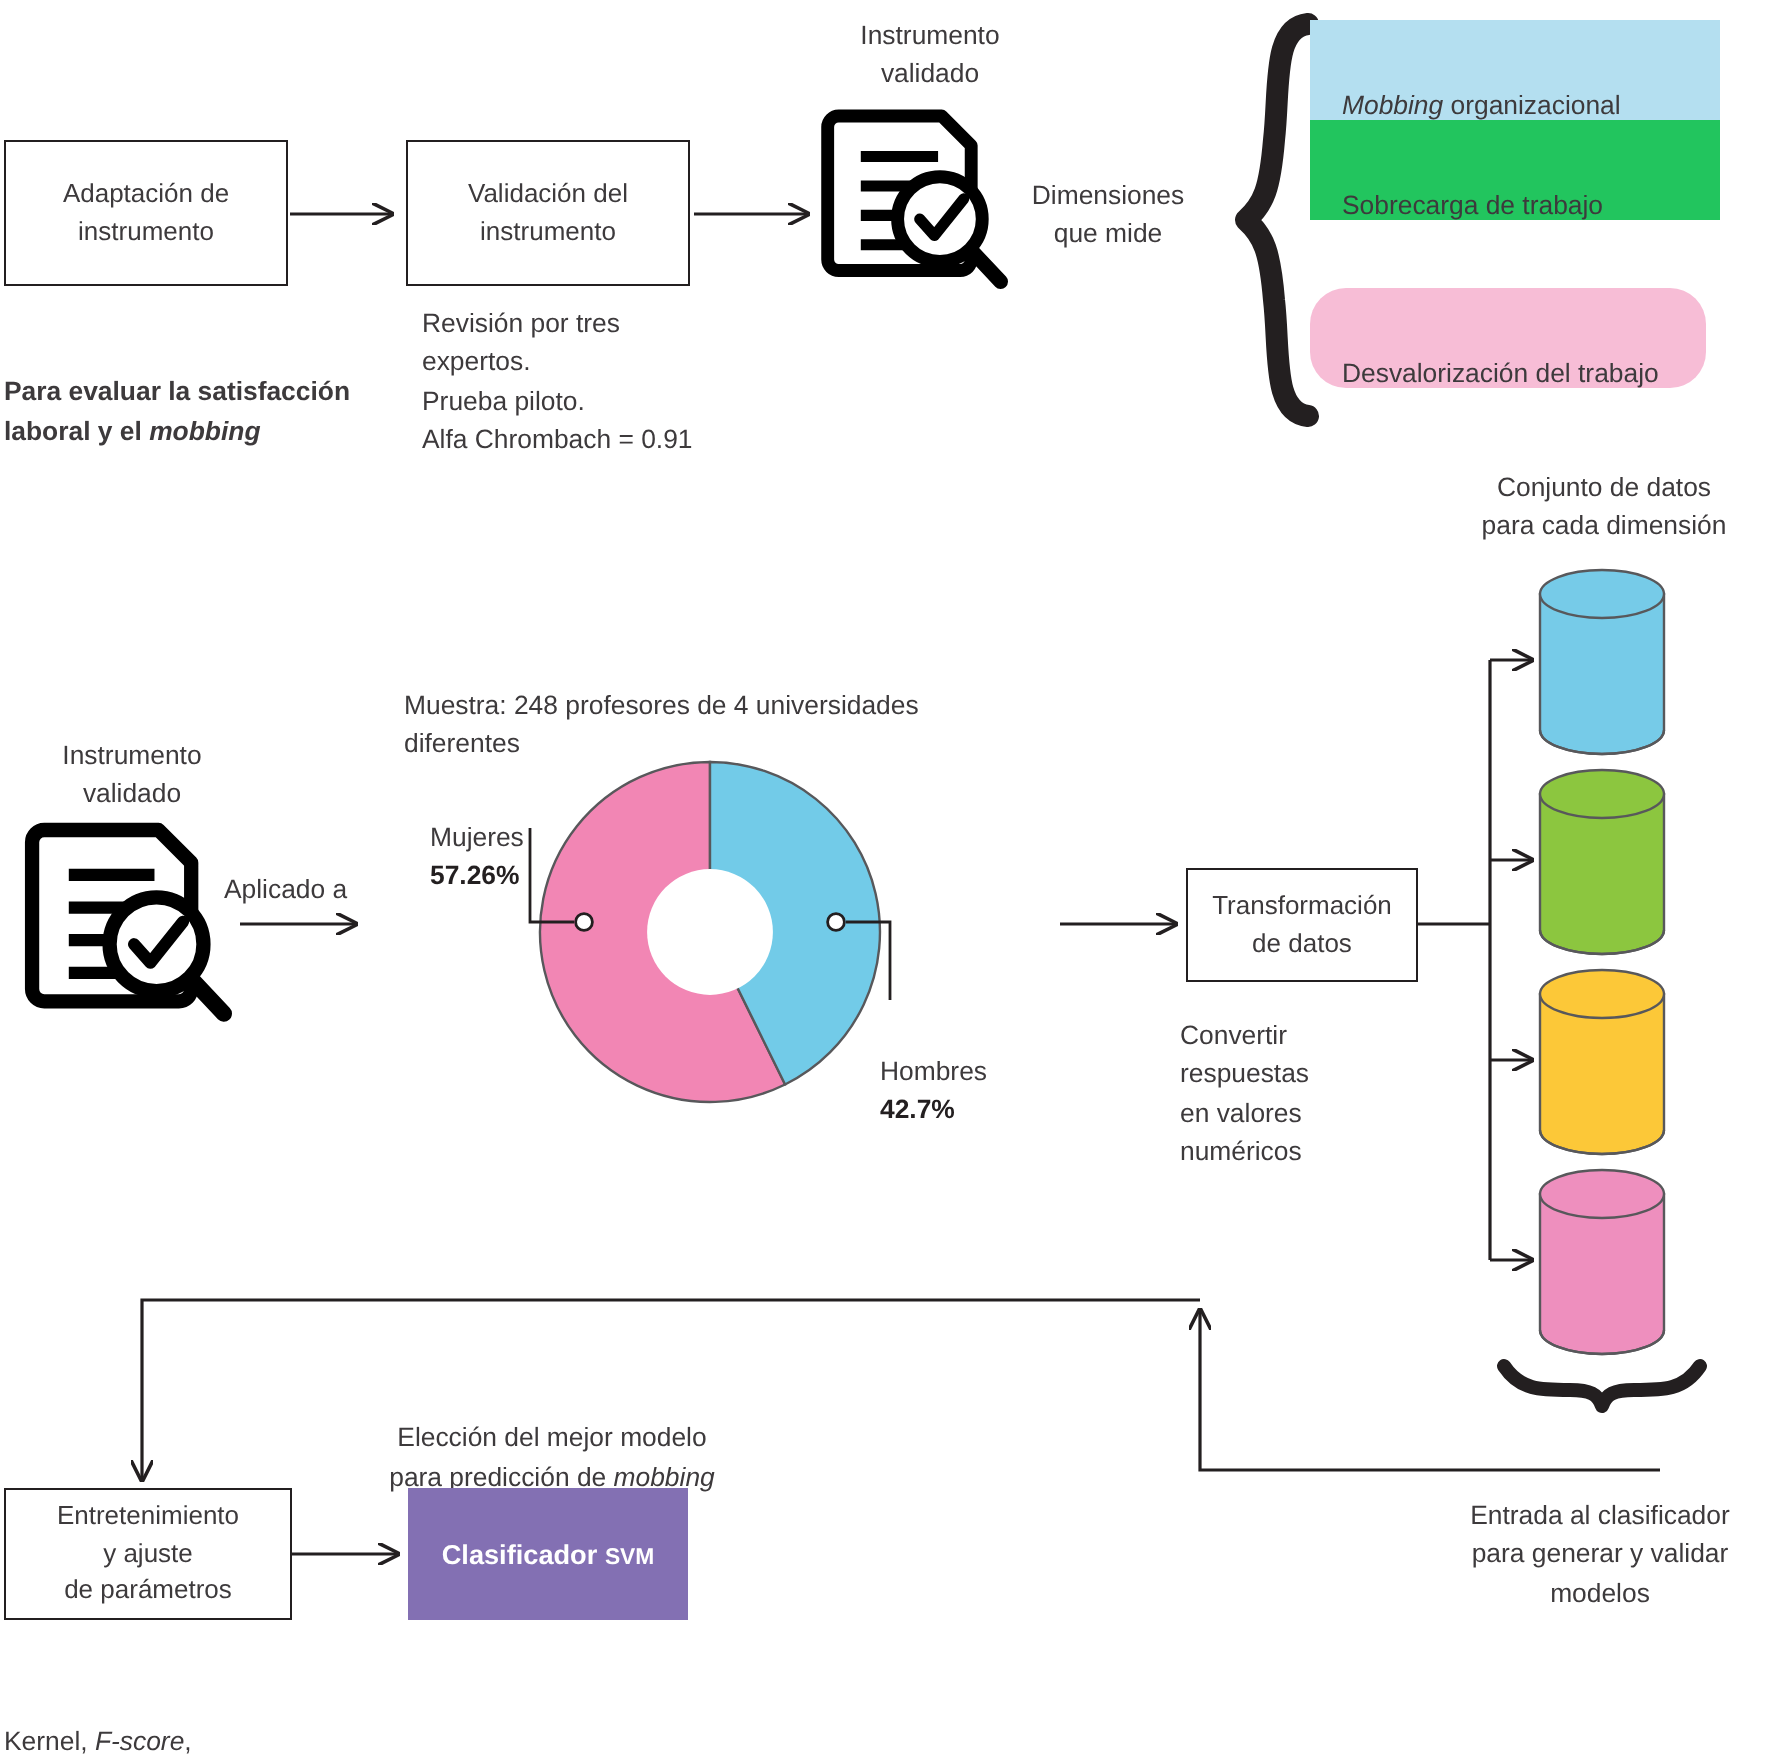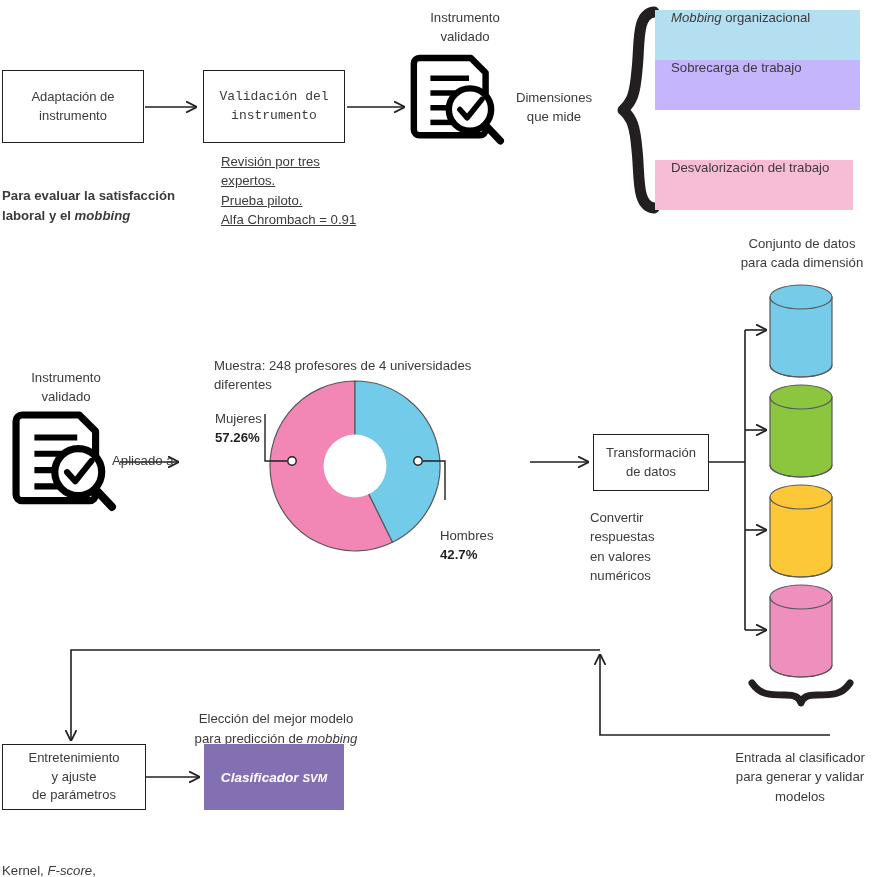--- a/index.html
+++ b/index.html
@@ -32,37 +32,36 @@
     line-height:1.46;
     color:#3d3a3c;
     white-space:pre-line;
   }
   .cap.center{text-align:center;}
   .cap i{font-style:italic;}
 
   
   .band{
     position:absolute;
-    display:flex;align-items:flex-start;
+    display:flex;align-items:flex-end;
     padding-left:16px;
     font-size:13.2px;
     color:#3d3a3c;
     box-sizing:border-box;
   }
   .band i{font-style:italic;}
 
   
   .svmbox{
     position:absolute;
     display:flex;align-items:center;justify-content:center;
     color:#ffffff;
     font-size:13.6px;
     font-weight:bold;
     box-sizing:border-box;
-    font-style:italic;
   }
   .sc{font-size:0.84em;}
 
   .pielabel{
     position:absolute;
     font-size:13.2px;
     line-height:1.45;
     color:#3d3a3c;
     margin-top:28px;
   }
@@ -178,54 +177,54 @@
   <div class="pbox" style="left:2px;top:70px;width:142px;height:73px;">
     <span style="white-space:pre-line">Adaptación de
 instrumento</span>
   </div>
 
   <div class="cap" style="left:2px;top:167px;width:190px;font-weight:bold;">
     <span>Para evaluar la satisfacción
 laboral y el </span><i>mobbing</i>
   </div>
 
-  <div class="pbox" style="left:203px;top:70px;width:142px;height:73px;font-family:Liberation Mono, monospace;">
+  <div class="pbox" style="left:203px;top:70px;width:142px;height:73px;">
     <span style="white-space:pre-line">Validación del
 instrumento</span>
   </div>
 
-  <div class="cap" style="left:221px;top:152px;width:200px;text-decoration:underline;">Revisión por tres
+  <div class="cap" style="left:211px;top:152px;width:200px;">Revisión por tres
 expertos.
 Prueba piloto.
 Alfa Chrombach = 0.91</div>
 
   <div class="cap center" style="left:405px;top:8px;width:120px;">Instrumento
 validado</div>
 
   <div class="cap center" style="left:508px;top:88px;width:92px;">Dimensiones
 que mide</div>
 
   <div class="band" style="left:655px;top:10px;width:205px;height:50px;background:#b4dff0;">
     <span>
       <i>Mobbing</i><span> organizacional</span>
     </span>
   </div>
-  <div class="band" style="left:655px;top:60px;width:205px;height:50px;background:#c4b5fd;">
+  <div class="band" style="left:655px;top:60px;width:205px;height:50px;background:#22c55e;">
     <span>Sobrecarga de trabajo</span>
   </div>
-  <div class="band" style="left:655px;top:160px;width:198px;height:50px;background:#f7bdd6;">
+  <div class="band" style="left:655px;top:144px;width:198px;height:50px;background:#f7bdd6;border-radius:18px;">
     <span>Desvalorización del trabajo</span>
   </div>
 
   <div class="cap center" style="left:12px;top:368px;width:108px;">Instrumento
 validado</div>
 
-  <div class="cap" style="left:112px;top:435px;width:80px;margin-top:16px;">Aplicado a</div>
-
-  <div class="cap" style="left:202px;top:356px;width:310px;margin-left:12px;">Muestra: 248 profesores de 4 universidades diferentes</div>
+  <div class="cap" style="left:112px;top:435px;width:80px;">Aplicado a</div>
+
+  <div class="cap" style="left:202px;top:343px;width:310px;">Muestra: 248 profesores de 4 universidades diferentes</div>
 
   <div class="pielabel" style="left:215px;top:381px;width:100px;">
     <span>Mujeres</span><br>
     <b>57.26%</b>
   </div>
 
   <div class="pielabel" style="left:440px;top:498px;width:100px;">
     <span>Hombres</span><br>
     <b>42.7%</b>
   </div>

